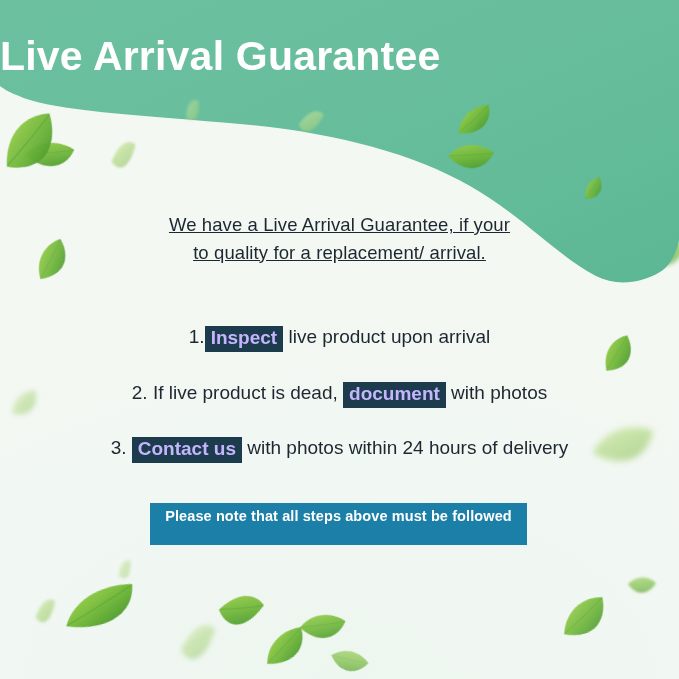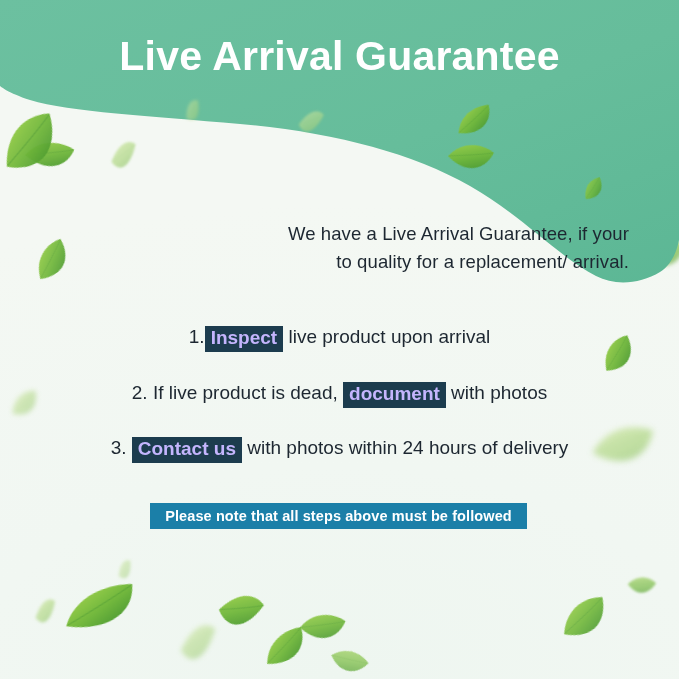--- a/index.html
+++ b/index.html
@@ -20,44 +20,44 @@
   
   .banner-wrap {
     position:absolute; left:0; top:0; width:679px; height:300px;
     pointer-events:none;
   }
   .banner-svg { display:block; width:679px; height:300px; }
 
   .banner-title {
     position:absolute;
     left:0; top:31px; width:679px;
-    text-align:center;
     color:#ffffff;
     font-size:41px;
     font-weight:bold;
     letter-spacing:0.2px;
     line-height:50px;
     white-space:nowrap;
   }
 
   
   .leaf { position:absolute; transform-origin:50% 50%; }
   .leaf svg { display:block; width:100%; height:100%; }
 
   
   .content {
     position:absolute; left:0; top:0; width:679px; height:679px;
   }
   .intro {
-    position:absolute; left:50px; top:220px; width:579px;
-    text-align:right;
+    position:absolute; left:50px; top:211px; width:579px;
+    text-align:center;
     color:#1d2731;
     font-size:18.5px;
     line-height:27.5px;
     letter-spacing:0.1px;
+    text-decoration:underline;
   }
   .intro-line { display:block; white-space:nowrap; }
   .step {
     position:absolute; left:0; width:679px;
     text-align:center;
     color:#1d2731;
     font-size:19px;
     line-height:26px;
     white-space:nowrap;
   }
@@ -75,21 +75,21 @@
     padding:1px 6px 3px 6px;
     line-height:22px;
     vertical-align:baseline;
     position:relative;
     top:1px;
   }
 
   
   .note-bar {
     position:absolute;
-    left:150px; width:377px; height:26px;
+    left:150px; width:377px; height:42px;
     background:#1b7fa8;
     color:#ffffff;
     font-size:14.5px;
     font-weight:bold;
     line-height:27px;
     text-align:center;
     letter-spacing:0.1px;
     white-space:nowrap;
   }
   .note-bar-1 { top:503px; }

